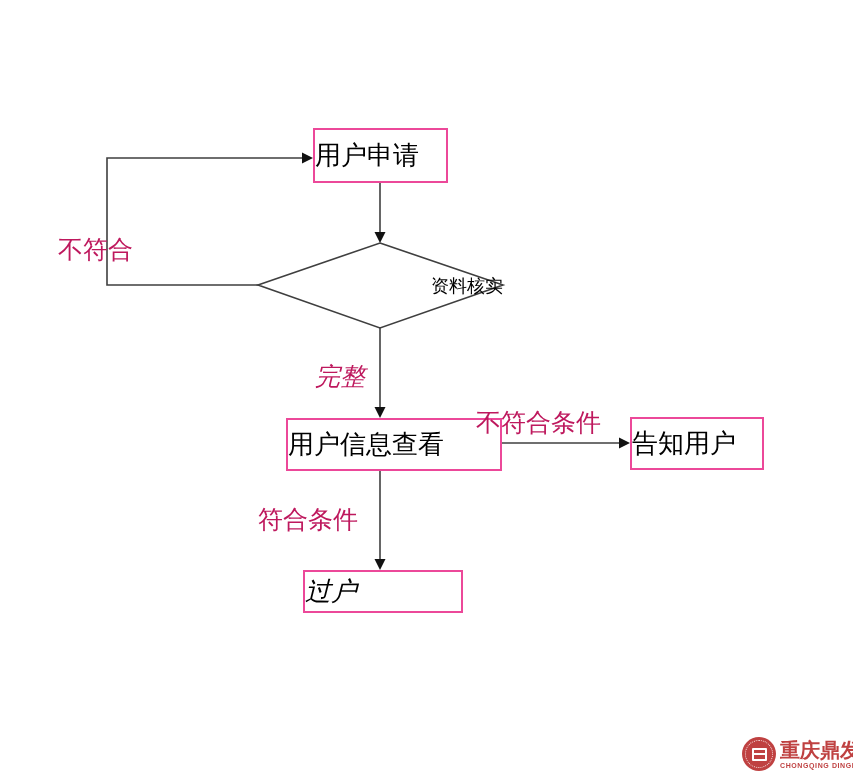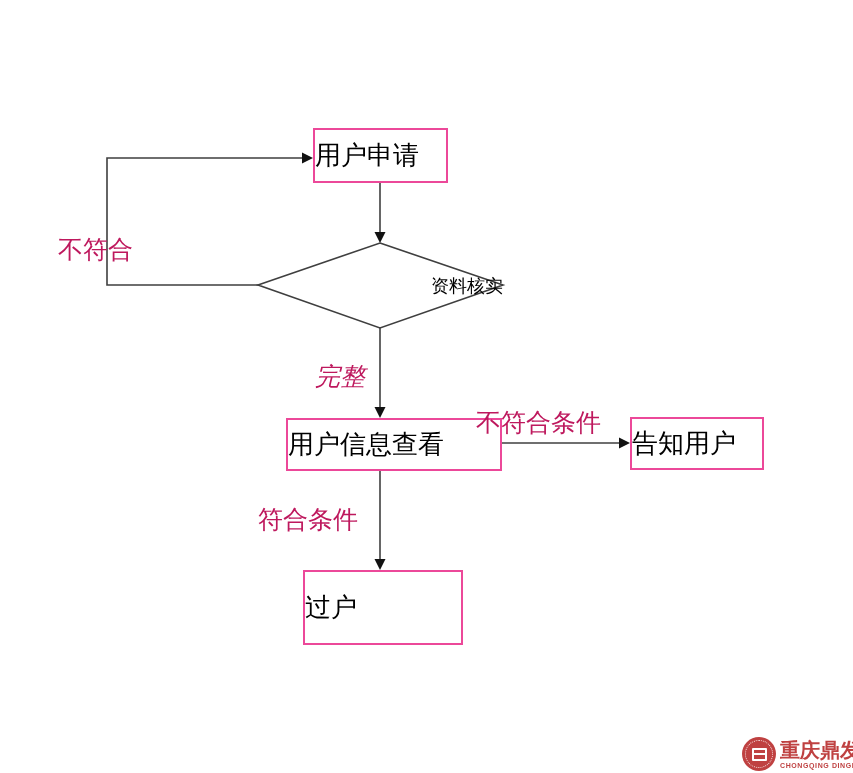--- a/index.html
+++ b/index.html
@@ -168,21 +168,21 @@
   </div>
 
   <div class="flow-box" style="left:286px; top:418px; width:216px; height:53px;">
     <span>用户信息查看</span>
   </div>
 
   <div class="flow-box" style="left:630px; top:417px; width:134px; height:53px;">
     <span>告知用户</span>
   </div>
 
-  <div class="flow-box" style="left:303px; top:570px; width:160px; height:75px;">
+  <div class="flow-box" style="left:303px; top:570px; width:160px; height:43px;font-style:italic;">
     <span>过户</span>
   </div>
 
   <div class="edge-label" style="left:58px; top:236px;">不符合</div>
 
   <div class="edge-label" style="left:315px; top:363px;font-style:italic;">完整</div>
 
   <div class="edge-label" style="left:476px; top:409px;">不符合条件</div>
 
   <div class="edge-label" style="left:258px; top:493px;margin-top:13px;">符合条件</div>

